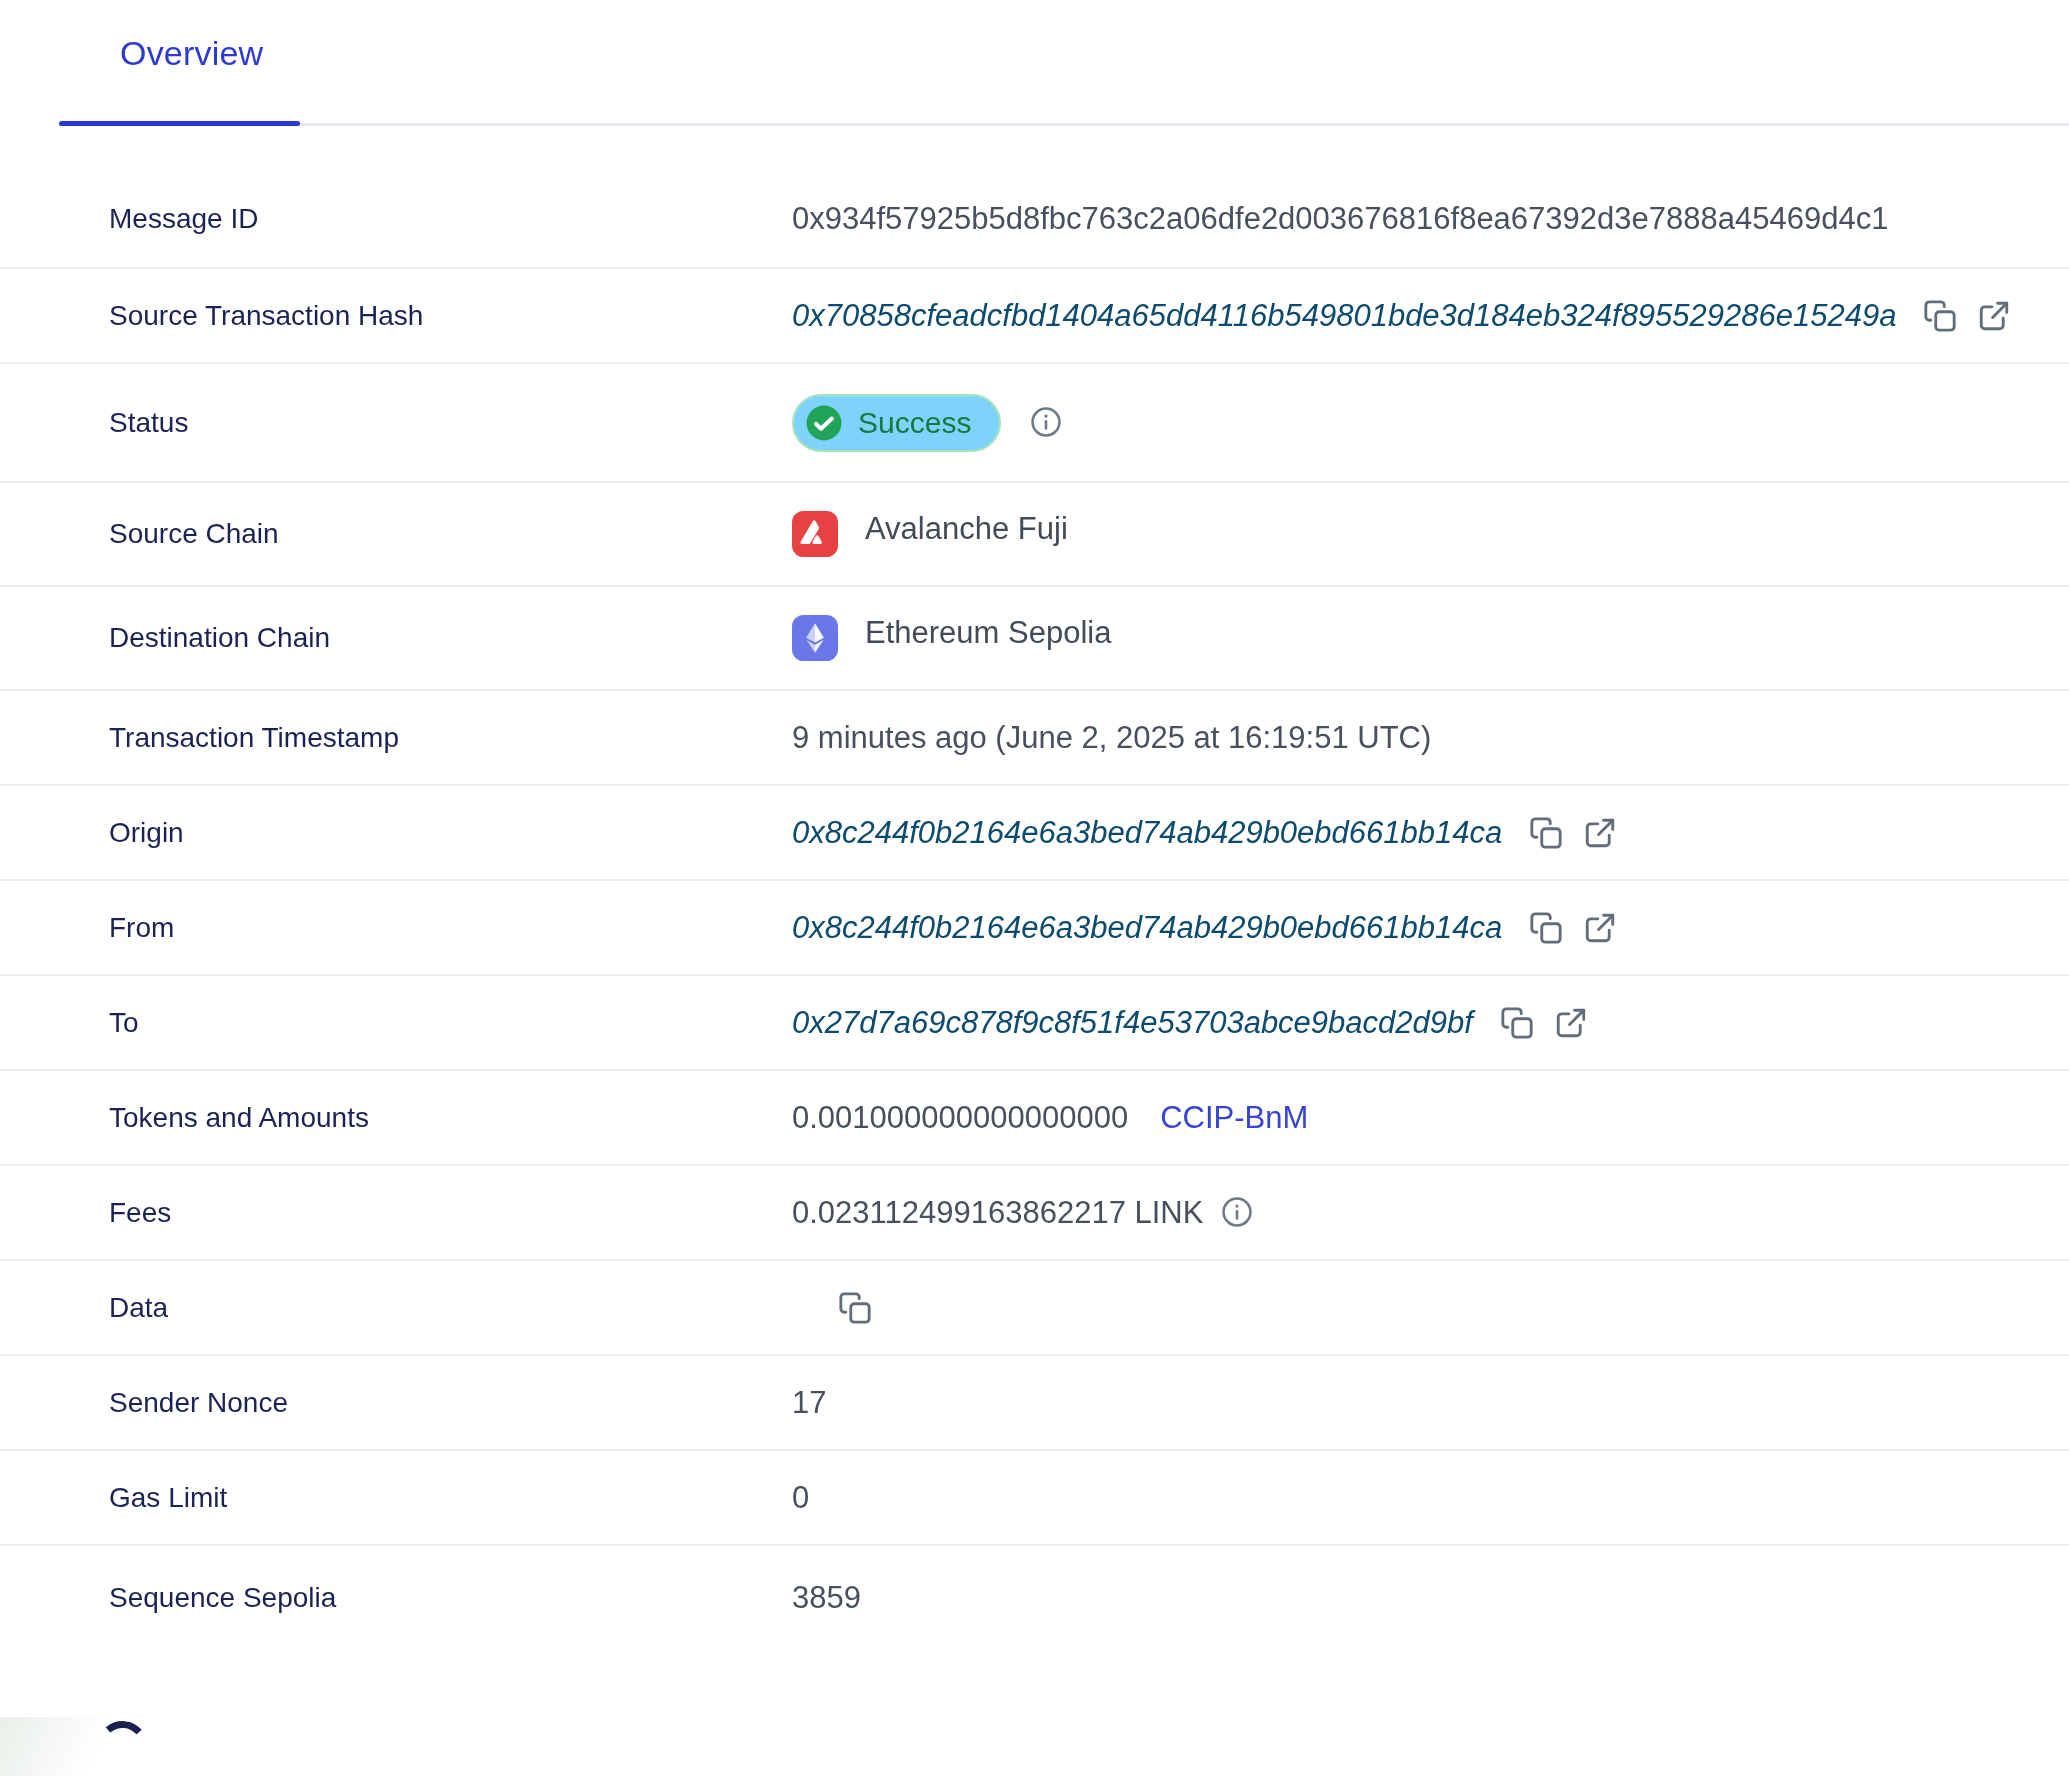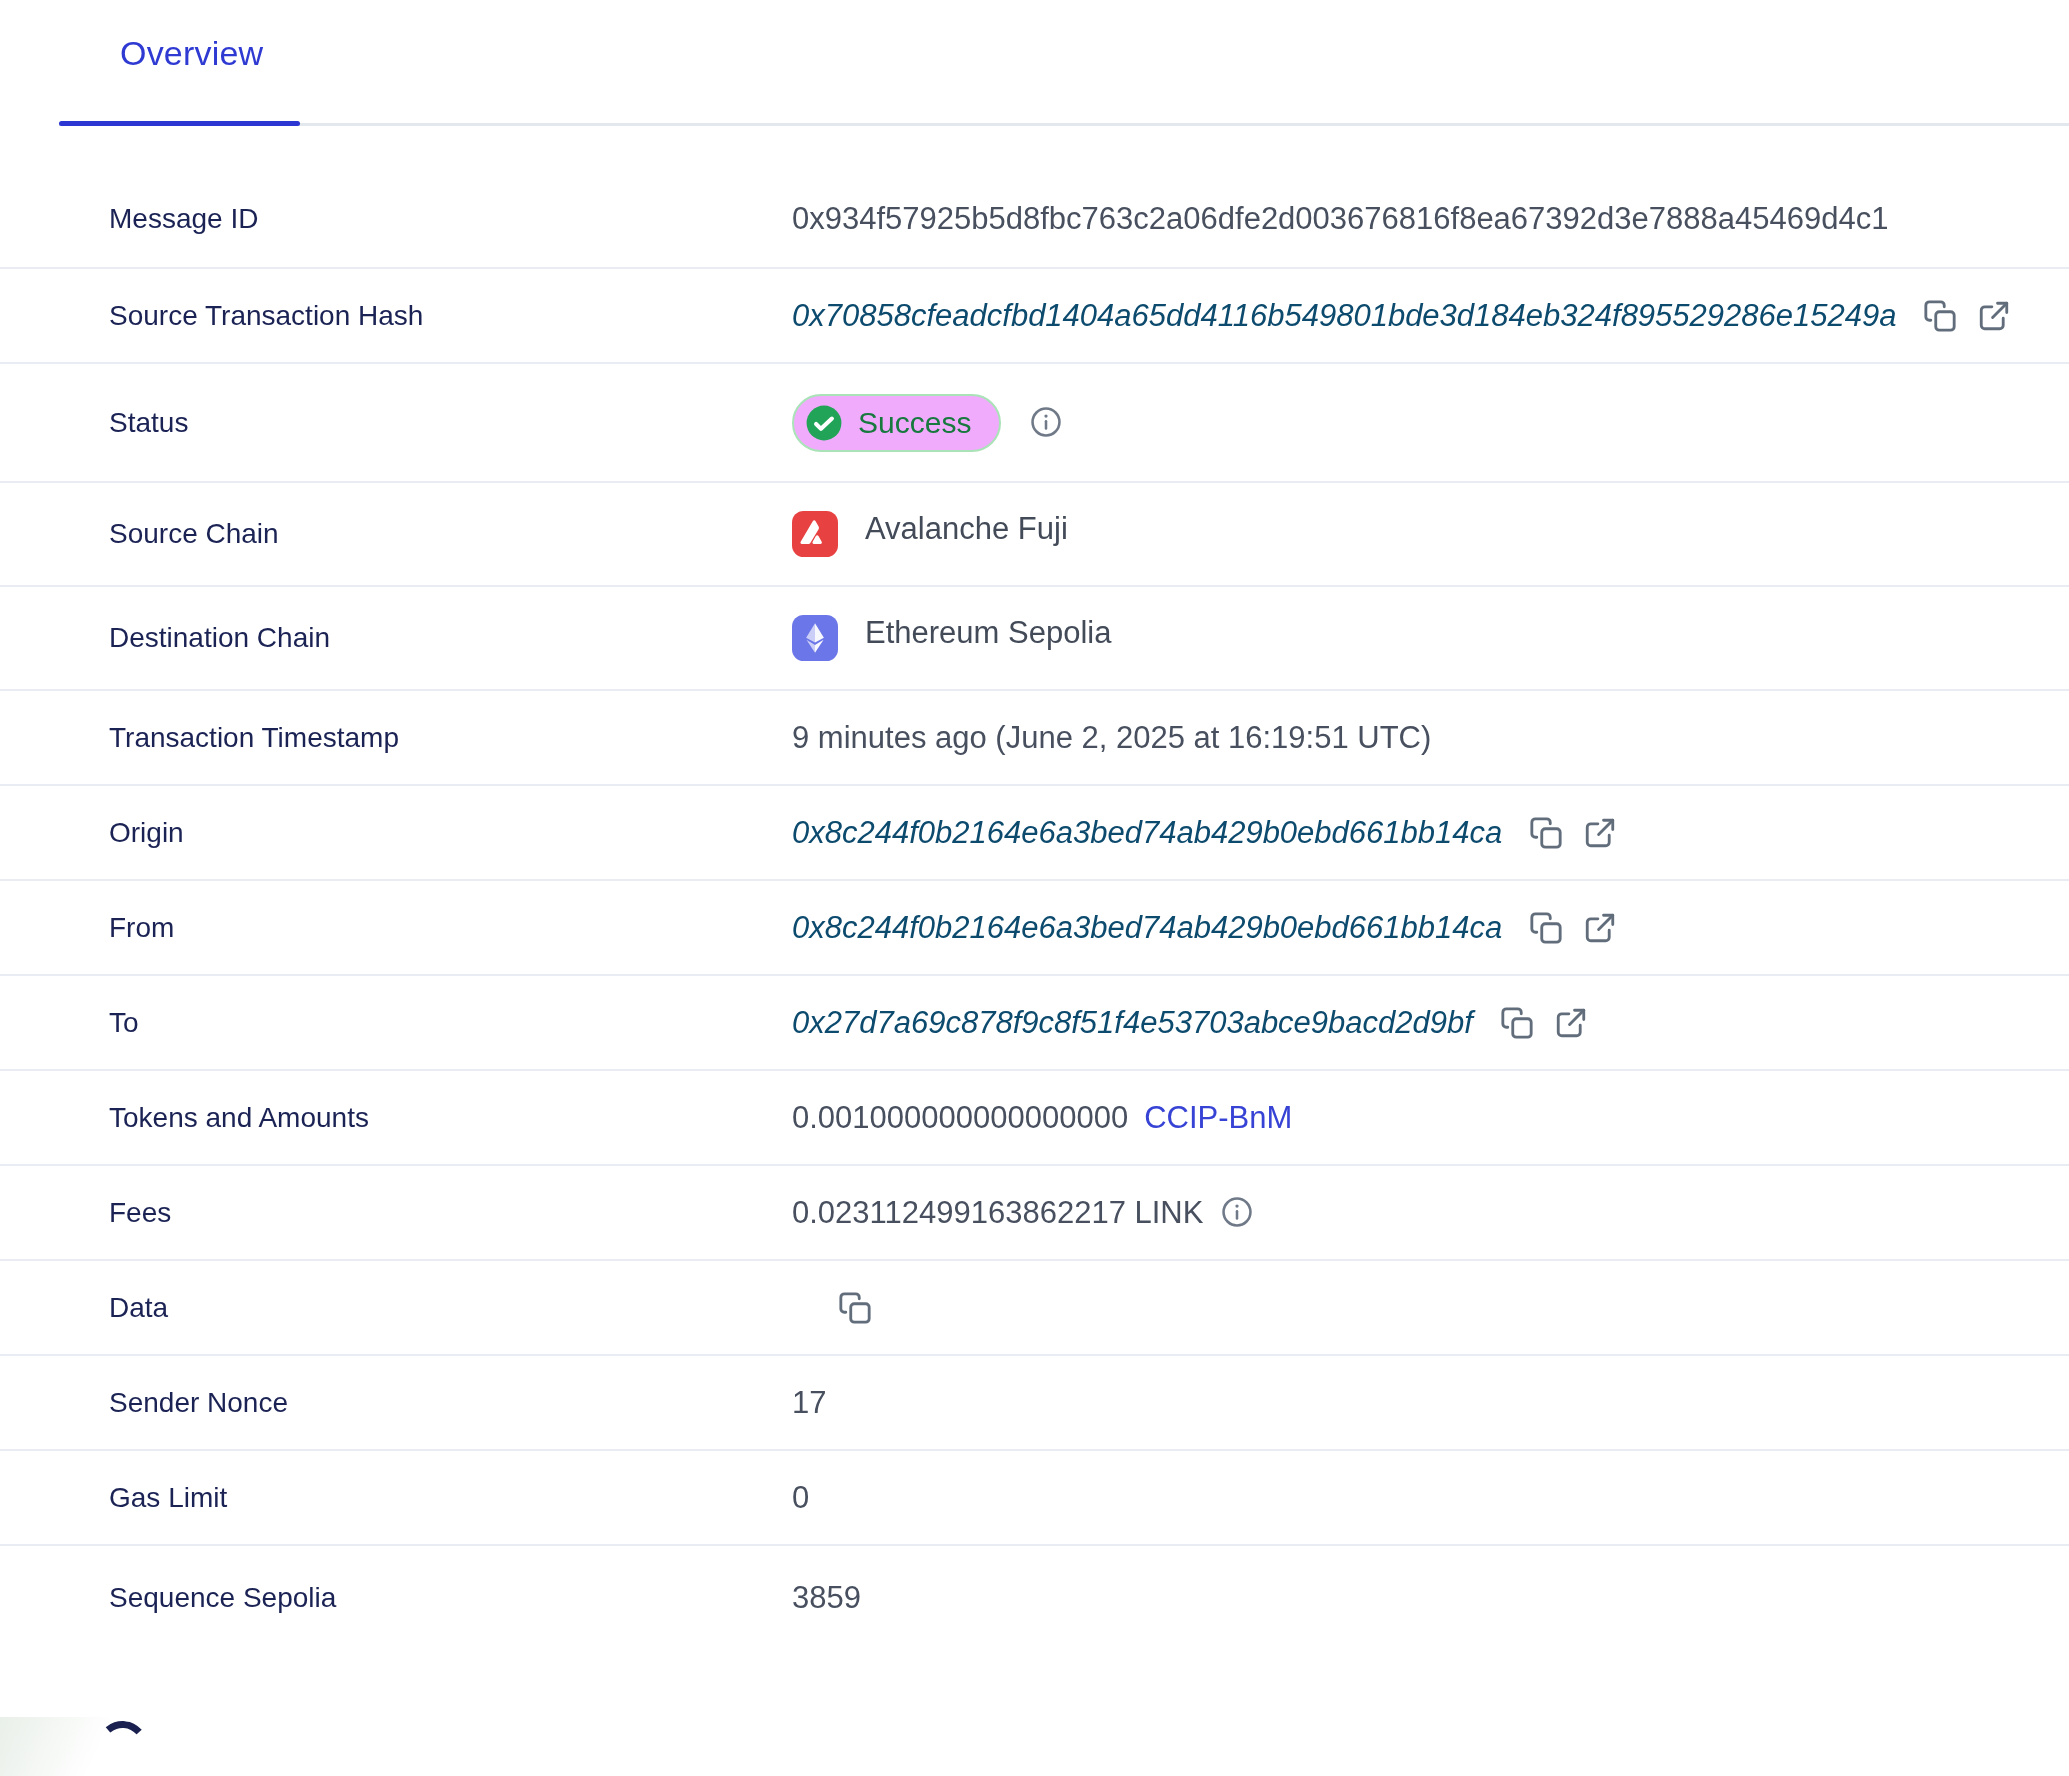--- a/index.html
+++ b/index.html
@@ -18,33 +18,33 @@
   .table { margin-top:44px; }
   .row { display:flex; align-items:center; min-height:95px;
          border-bottom:2px solid #e9ecf2; padding-left:109px; }
   .row.first { min-height:99px; }
   .row.status-row { min-height:119px; }
   .row.chain-row { min-height:104px; }
   .row.last { border-bottom:none; min-height:103px; }
   .label { width:683px; flex:none; font-size:28px; font-weight:500; color:#1b2355; }
   .value { display:flex; align-items:center; font-size:31px; color:#48505f; }
   .hash-link { color:#0c4a6e; text-decoration:none; cursor:pointer;font-style:italic; }
-  .token-link { color:#3743d5; text-decoration:none; cursor:pointer; margin-left:16px; }
+  .token-link { color:#3743d5; text-decoration:none; cursor:pointer; margin-left:32px; }
 
   .icon-btn { display:inline-flex; align-items:center; justify-content:center;
               width:36px; height:36px; color:#626d7c; margin-left:26px; cursor:pointer;
               background:none; border:none; padding:0; }
   .icon-btn + .icon-btn { margin-left:18px; }
   .icon-btn svg { width:34px; height:34px; }
   .info-icon { display:inline-flex; width:36px; height:36px; color:#6f7988; margin-left:28px; cursor:pointer; }
   .info-icon svg { width:34px; height:34px; }
 
   
   .badge { display:inline-flex; align-items:center; gap:15px;
-           background:#f0abfc; border:2px solid #a9e3b7; border-radius:989px;
+           background:#7dd3fc; border:2px solid #a9e3b7; border-radius:989px;
            padding:8px 28px 8px 11px; }
   .badge .check { width:38px; height:38px; }
   .badge .badge-text { font-size:30px; font-weight:500; color:#17793d; }
 
   
   .chain { display:flex; gap:27px; }
   .chain-icon { width:46px; height:46px; flex:none; }
   .chain-name { font-size:31px; color:#434b59; }
 
   

